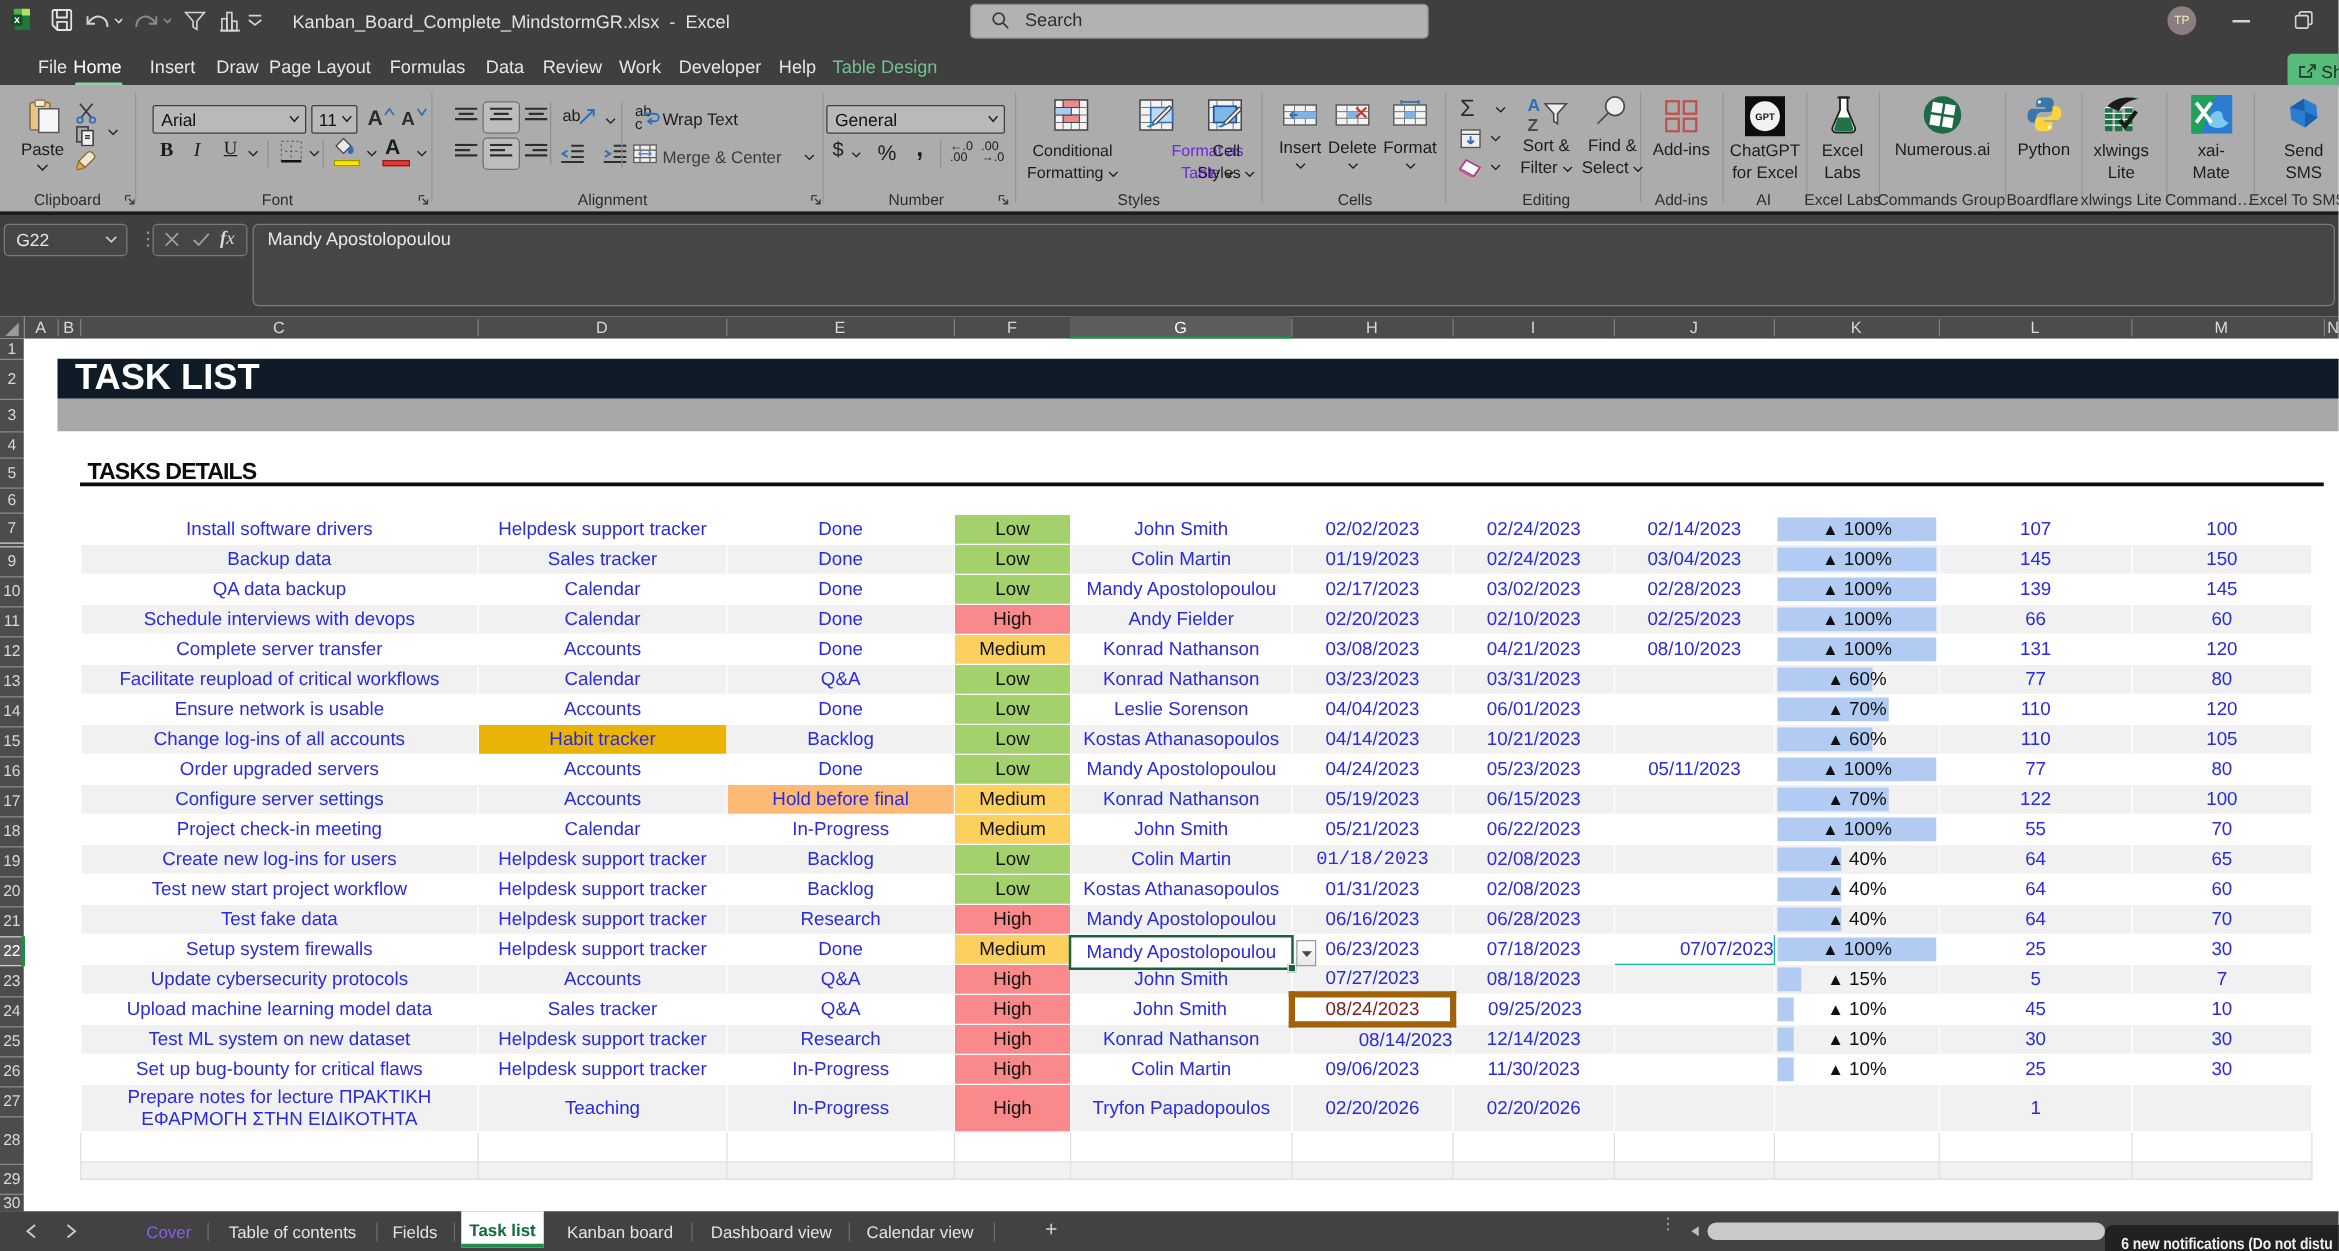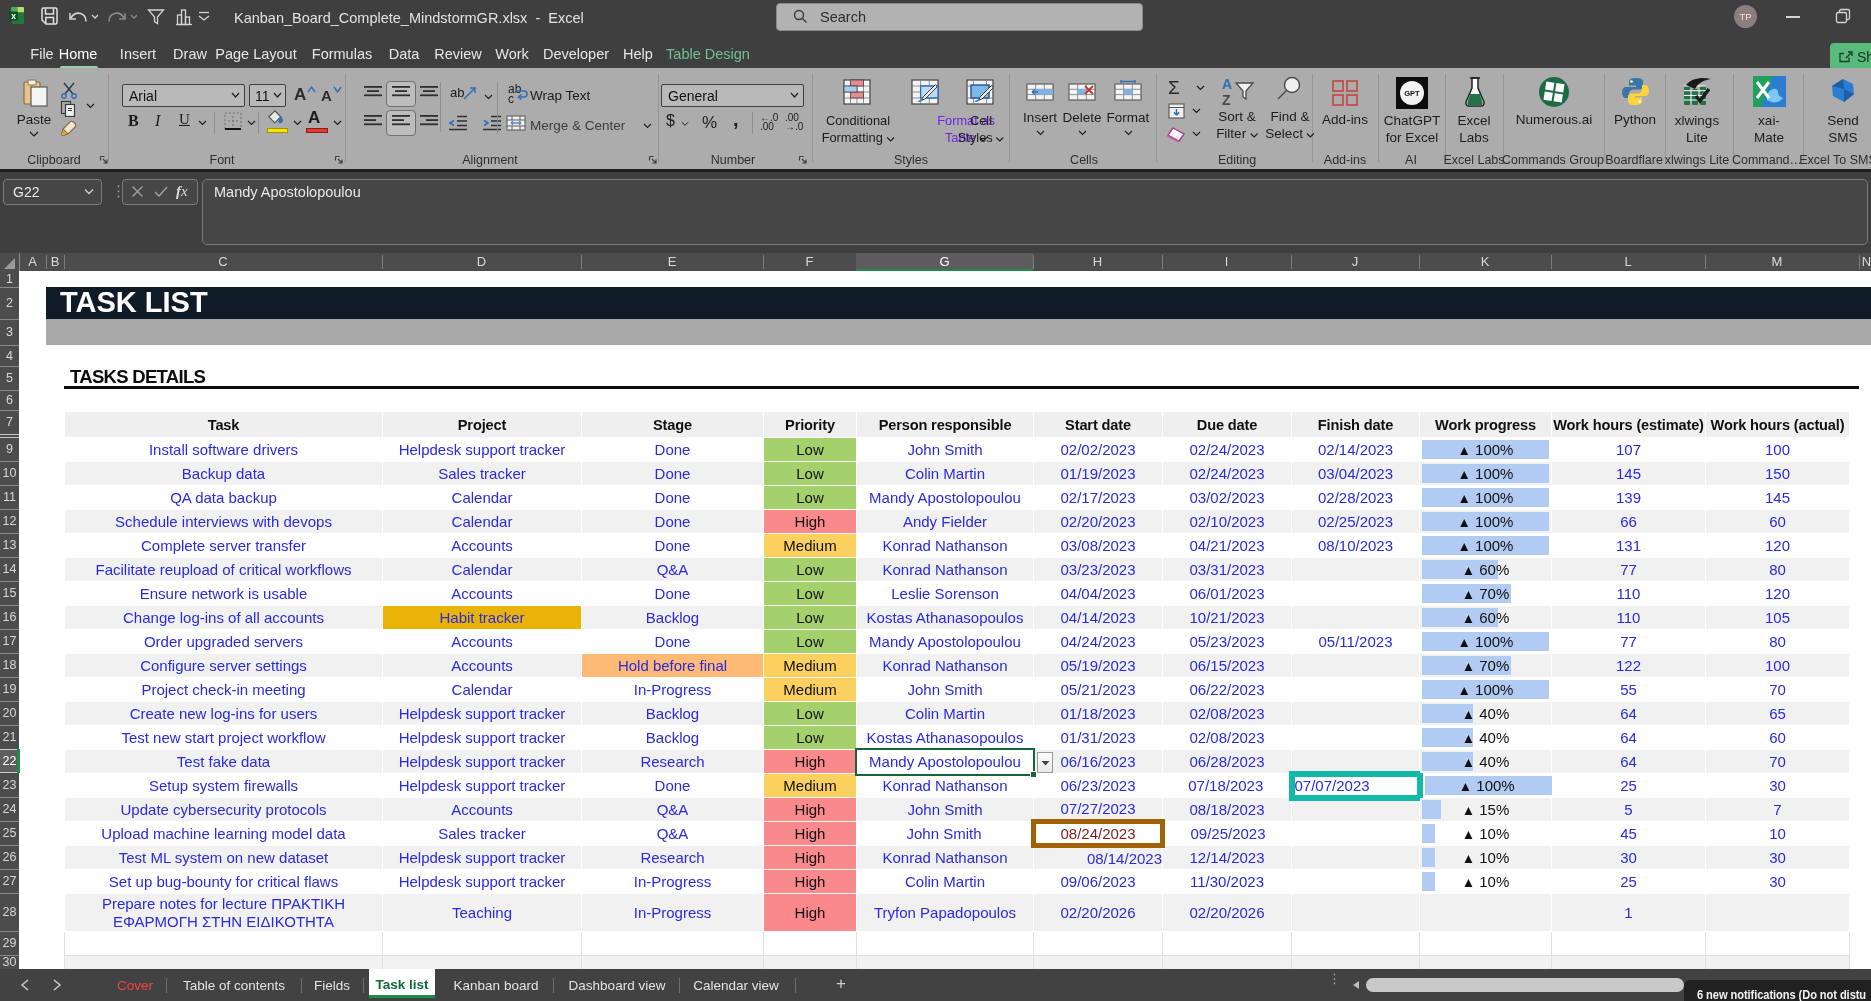--- a/index.html
+++ b/index.html
@@ -553,33 +553,20 @@
           <col style="width:93px">
           <col style="width:177px">
           <col style="width:129px">
           <col style="width:129px">
           <col style="width:128px">
           <col style="width:132px">
           <col style="width:154px">
           <col style="width:144px">
         </colgroup>
         <tbody>
-          <tr style="height:26px;">
-            <td style="background:#efefef;border:1px solid #fff;text-align:center;font-weight:bold;font-size:14.6px;letter-spacing:-0.15px;color:#111;padding:0;white-space:nowrap;overflow:hidden;">Task</td>
-            <td style="background:#efefef;border:1px solid #fff;text-align:center;font-weight:bold;font-size:14.6px;letter-spacing:-0.15px;color:#111;padding:0;white-space:nowrap;overflow:hidden;">Project</td>
-            <td style="background:#efefef;border:1px solid #fff;text-align:center;font-weight:bold;font-size:14.6px;letter-spacing:-0.15px;color:#111;padding:0;white-space:nowrap;overflow:hidden;">Stage</td>
-            <td style="background:#efefef;border:1px solid #fff;text-align:center;font-weight:bold;font-size:14.6px;letter-spacing:-0.15px;color:#111;padding:0;white-space:nowrap;overflow:hidden;">Priority</td>
-            <td style="background:#efefef;border:1px solid #fff;text-align:center;font-weight:bold;font-size:14.6px;letter-spacing:-0.15px;color:#111;padding:0;white-space:nowrap;overflow:hidden;">Person responsible</td>
-            <td style="background:#efefef;border:1px solid #fff;text-align:center;font-weight:bold;font-size:14.6px;letter-spacing:-0.15px;color:#111;padding:0;white-space:nowrap;overflow:hidden;">Start date</td>
-            <td style="background:#efefef;border:1px solid #fff;text-align:center;font-weight:bold;font-size:14.6px;letter-spacing:-0.15px;color:#111;padding:0;white-space:nowrap;overflow:hidden;">Due date</td>
-            <td style="background:#efefef;border:1px solid #fff;text-align:center;font-weight:bold;font-size:14.6px;letter-spacing:-0.15px;color:#111;padding:0;white-space:nowrap;overflow:hidden;">Finish date</td>
-            <td style="background:#efefef;border:1px solid #fff;text-align:center;font-weight:bold;font-size:14.6px;letter-spacing:-0.15px;color:#111;padding:0;white-space:nowrap;overflow:hidden;">Work progress</td>
-            <td style="background:#efefef;border:1px solid #fff;text-align:center;font-weight:bold;font-size:14.6px;letter-spacing:-0.15px;color:#111;padding:0;white-space:nowrap;overflow:hidden;">Work hours (estimate)</td>
-            <td style="background:#efefef;border:1px solid #fff;text-align:center;font-weight:bold;font-size:14.6px;letter-spacing:-0.15px;color:#111;padding:0;white-space:nowrap;overflow:hidden;">Work hours (actual)</td>
-          </tr>
           <tr style="height:24px;">
             <td style="border:1px solid #fff;text-align:center;font-size:15px;padding:0;color:#2a2ae0;background:#ffffff;">Install software drivers</td>
             <td style="border:1px solid #fff;text-align:center;font-size:15px;padding:0;color:#2a2ae0;background:#ffffff;">Helpdesk support tracker</td>
             <td style="border:1px solid #fff;text-align:center;font-size:15px;padding:0;color:#2a2ae0;background:#ffffff;">Done</td>
             <td style="border:1px solid #fff;text-align:center;font-size:15px;padding:0;color:#111;background:#a5d16c;">Low</td>
             <td style="border:1px solid #fff;text-align:center;font-size:15px;padding:0;color:#2a2ae0;background:#ffffff;">John Smith</td>
             <td style="border:1px solid #fff;text-align:center;font-size:15px;padding:0;color:#2a2ae0;background:#ffffff;">02/02/2023</td>
             <td style="border:1px solid #fff;text-align:center;font-size:15px;padding:0;color:#2a2ae0;background:#ffffff;">02/24/2023</td>
             <td style="border:1px solid #fff;text-align:center;font-size:15px;padding:0;color:#2a2ae0;background:#ffffff;">02/14/2023</td>
             <td style="border:1px solid #fff;font-size:15px;padding:0;background:#ffffff;position:relative;">
@@ -748,21 +735,21 @@
             </td>
             <td style="border:1px solid #fff;text-align:center;font-size:15px;padding:0;color:#2a2ae0;background:#ffffff;">55</td>
             <td style="border:1px solid #fff;text-align:center;font-size:15px;padding:0;color:#2a2ae0;background:#ffffff;">70</td>
           </tr>
           <tr style="height:24px;">
             <td style="border:1px solid #fff;text-align:center;font-size:15px;padding:0;color:#2a2ae0;background:#f1f1f1;">Create new log-ins for users</td>
             <td style="border:1px solid #fff;text-align:center;font-size:15px;padding:0;color:#2a2ae0;background:#f1f1f1;">Helpdesk support tracker</td>
             <td style="border:1px solid #fff;text-align:center;font-size:15px;padding:0;color:#2a2ae0;background:#f1f1f1;">Backlog</td>
             <td style="border:1px solid #fff;text-align:center;font-size:15px;padding:0;color:#111;background:#a5d16c;">Low</td>
             <td style="border:1px solid #fff;text-align:center;font-size:15px;padding:0;color:#2a2ae0;background:#f1f1f1;">Colin Martin</td>
-            <td style="border:1px solid #fff;text-align:center;font-size:15px;padding:0;color:#2a2ae0;background:#f1f1f1;">01/18/2023</td>
+            <td style="border:1px solid #fff;text-align:center;font-size:15px;padding:0;color:#2a2ae0;background:#f1f1f1;font-family:Liberation Mono, monospace;">01/18/2023</td>
             <td style="border:1px solid #fff;text-align:center;font-size:15px;padding:0;color:#2a2ae0;background:#f1f1f1;">02/08/2023</td>
             <td style="border:1px solid #fff;text-align:center;font-size:15px;padding:0;color:#2a2ae0;background:#f1f1f1;"></td>
             <td style="border:1px solid #fff;font-size:15px;padding:0;background:#f1f1f1;position:relative;">
               <div style="position:absolute;left:2px;top:2px;width:51px;height:19px;background:#b1cbf2;"></div>
               <div style="position:relative;text-align:center;color:#111;"><span style="font-size:13.5px;">▲</span>&nbsp;40%</div>
             </td>
             <td style="border:1px solid #fff;text-align:center;font-size:15px;padding:0;color:#2a2ae0;background:#f1f1f1;">64</td>
             <td style="border:1px solid #fff;text-align:center;font-size:15px;padding:0;color:#2a2ae0;background:#f1f1f1;">65</td>
           </tr>
           <tr style="height:24px;">
@@ -798,21 +785,21 @@
             <td style="border:1px solid #fff;text-align:center;font-size:15px;padding:0;color:#2a2ae0;background:#f1f1f1;">70</td>
           </tr>
           <tr style="height:24px;">
             <td style="border:1px solid #fff;text-align:center;font-size:15px;padding:0;color:#2a2ae0;background:#ffffff;">Setup system firewalls</td>
             <td style="border:1px solid #fff;text-align:center;font-size:15px;padding:0;color:#2a2ae0;background:#ffffff;">Helpdesk support tracker</td>
             <td style="border:1px solid #fff;text-align:center;font-size:15px;padding:0;color:#2a2ae0;background:#ffffff;">Done</td>
             <td style="border:1px solid #fff;text-align:center;font-size:15px;padding:0;color:#111;background:#fbd05e;">Medium</td>
             <td style="border:1px solid #fff;text-align:center;font-size:15px;padding:0;color:#2a2ae0;background:#ffffff;">Konrad Nathanson</td>
             <td style="border:1px solid #fff;text-align:center;font-size:15px;padding:0;color:#2a2ae0;background:#ffffff;">06/23/2023</td>
             <td style="border:1px solid #fff;text-align:center;font-size:15px;padding:0;color:#2a2ae0;background:#ffffff;">07/18/2023</td>
-            <td style="border:6px solid #14b8a6;text-align:left;font-size:15px;padding:0;color:#2a2ae0;background:#ffffff;">07/07/2023</td>
+            <td style="border:1px solid #14b8a6;text-align:right;font-size:15px;padding:0;color:#2a2ae0;background:#ffffff;">07/07/2023</td>
             <td style="border:1px solid #fff;font-size:15px;padding:0;background:#ffffff;position:relative;">
               <div style="position:absolute;left:2px;top:2px;width:127px;height:19px;background:#b1cbf2;"></div>
               <div style="position:relative;text-align:center;color:#111;"><span style="font-size:13.5px;">▲</span>&nbsp;100%</div>
             </td>
             <td style="border:1px solid #fff;text-align:center;font-size:15px;padding:0;color:#2a2ae0;background:#ffffff;">25</td>
             <td style="border:1px solid #fff;text-align:center;font-size:15px;padding:0;color:#2a2ae0;background:#ffffff;">30</td>
           </tr>
           <tr style="height:24px;">
             <td style="border:1px solid #fff;text-align:center;font-size:15px;padding:0;color:#2a2ae0;background:#f1f1f1;">Update cybersecurity protocols</td>
             <td style="border:1px solid #fff;text-align:center;font-size:15px;padding:0;color:#2a2ae0;background:#f1f1f1;">Accounts</td>
@@ -933,21 +920,21 @@
     </svg>
 <svg class="abs" style="left:52px;top:979px" width="10" height="12" viewBox="0 0 10 12" fill="none" stroke="#c8c8c8" stroke-width="1.6">
       <path d="M2 1 L8 6 L2 11"></path>
     </svg>
 <div class="abs" style="left:166px;top:978px;width:1px;height:15px;background:#6e6e6e;"></div>
 <div class="abs" style="left:301px;top:978px;width:1px;height:15px;background:#6e6e6e;"></div>
 <div class="abs" style="left:363px;top:978px;width:1px;height:15px;background:#6e6e6e;"></div>
 <div class="abs" style="left:553px;top:978px;width:1px;height:15px;background:#6e6e6e;"></div>
 <div class="abs" style="left:679px;top:978px;width:1px;height:15px;background:#6e6e6e;"></div>
 <div class="abs" style="left:795px;top:978px;width:1px;height:15px;background:#6e6e6e;"></div>
-<div class="abs" style="left:135px;top:978px;transform:translateX(-50%);color:#ef4444;font-size:13.5px;white-space:nowrap;">Cover</div>
+<div class="abs" style="left:135px;top:978px;transform:translateX(-50%);color:#8b5cf6;font-size:13.5px;white-space:nowrap;">Cover</div>
 <div class="abs" style="left:234px;top:978px;transform:translateX(-50%);color:#e3e3e3;font-size:13.5px;white-space:nowrap;">Table of contents</div>
 <div class="abs" style="left:332px;top:978px;transform:translateX(-50%);color:#e3e3e3;font-size:13.5px;white-space:nowrap;">Fields</div>
 <div class="abs" style="left:369px;top:969px;width:66px;height:29px;background:#ffffff;"></div>
 <div class="abs" style="left:369px;top:995px;width:66px;height:3px;background:#1e8c4a;"></div>
 <div class="abs" style="left:402px;top:977px;transform:translateX(-50%);color:#0d6b3c;font-size:13.5px;font-weight:bold;">Task list</div>
 <div class="abs" style="left:496px;top:978px;transform:translateX(-50%);color:#e3e3e3;font-size:13.5px;white-space:nowrap;">Kanban board</div>
 <div class="abs" style="left:617px;top:978px;transform:translateX(-50%);color:#e3e3e3;font-size:13.5px;white-space:nowrap;">Dashboard view</div>
 <div class="abs" style="left:736px;top:978px;transform:translateX(-50%);color:#e3e3e3;font-size:13.5px;white-space:nowrap;">Calendar view</div>
 <div class="abs" style="left:836px;top:974px;color:#d0d0d0;font-size:17px;">+</div>
 <div class="abs" style="left:1328px;top:976px;color:#a8a8a8;font-size:13px;letter-spacing:0;line-height:6px;">⋮</div>

